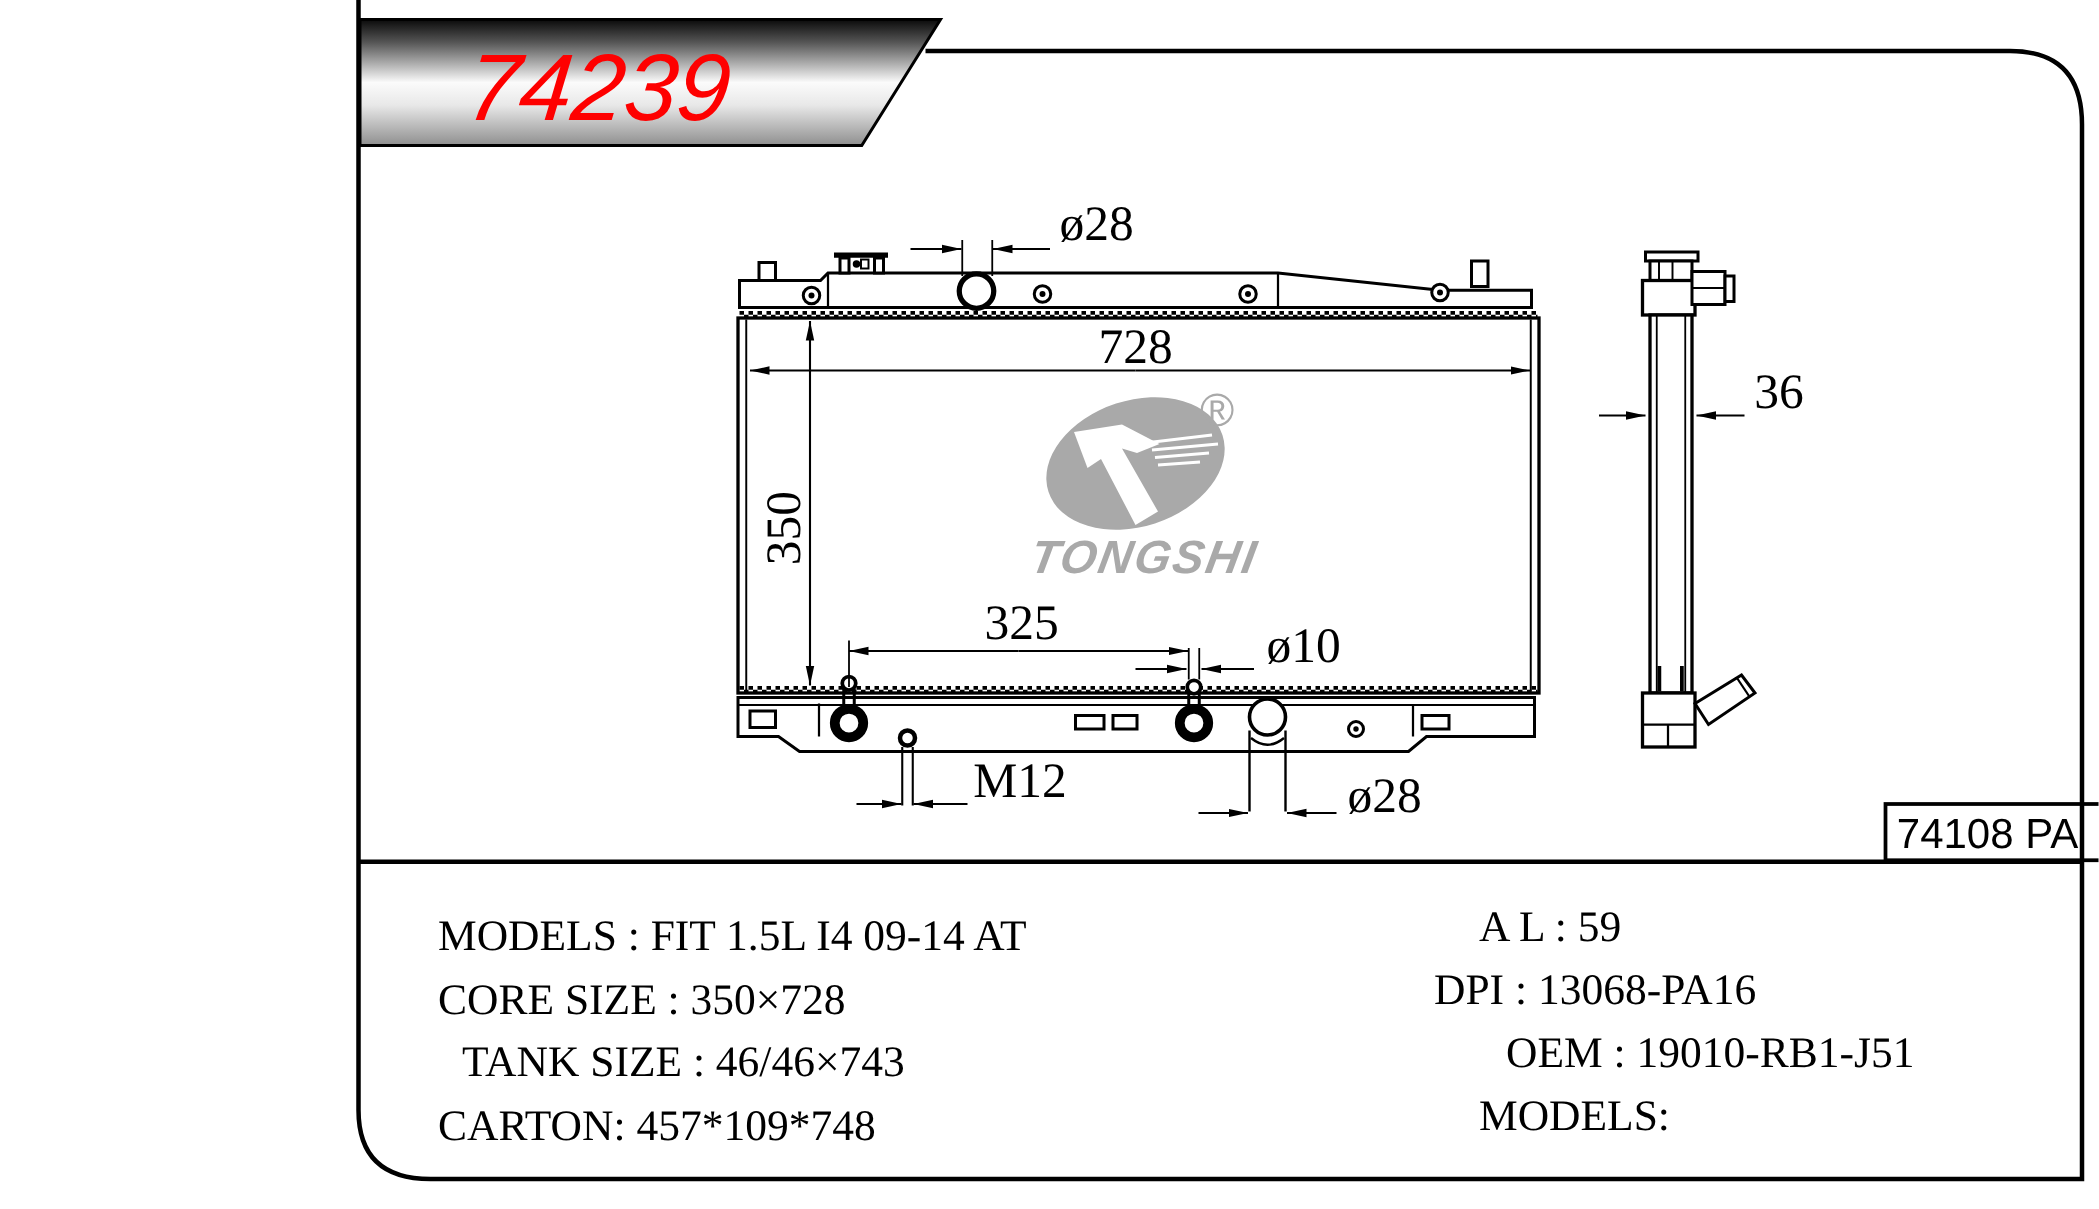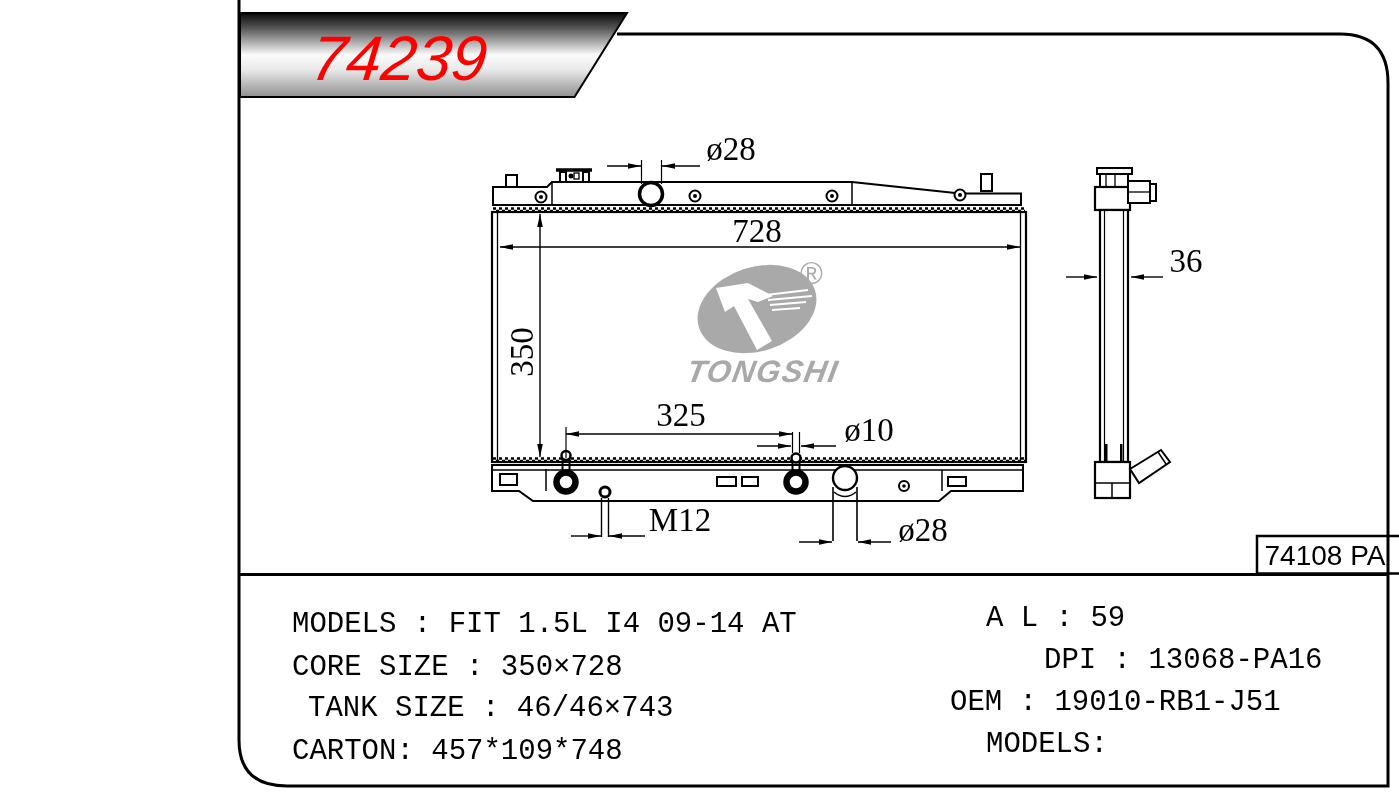--- a/index.html
+++ b/index.html
@@ -6,21 +6,21 @@
   body{width:1399px;height:806px;position:relative;overflow:hidden;
        font-family:"Liberation Sans",sans-serif;}
   svg{position:absolute;left:0;top:0;}
   .dim{font-family:"Liberation Serif",serif;font-size:33px;fill:#000;}
   .plate-txt{font-family:"Liberation Sans",sans-serif;font-size:28px;fill:#000;}
   .banner-txt{font-family:"Liberation Sans",sans-serif;font-style:italic;
               font-size:63px;fill:#fe0000;}
   .wm-brand{font-family:"Liberation Sans",sans-serif;font-weight:bold;
             font-style:italic;font-size:31px;letter-spacing:1.5px;fill:#a9a9a9;}
   .wm-reg{font-family:"Liberation Sans",sans-serif;font-size:31px;fill:#a9a9a9;}
-  .spec{position:absolute;font-family:Liberation Mono, monospace;
+  .spec{position:absolute;font-family:Liberation Serif, serif;
         font-size:29px;color:#000;white-space:pre;}
 </style>
 </head>
 <body>
 
 <svg width="1399" height="806" viewBox="0 0 1399 806">
   <defs>
     <marker id="arr" markerWidth="14" markerHeight="8" refX="13" refY="4" orient="auto" markerUnits="userSpaceOnUse">
       <path d="M13,4 L0,1.2 L0,6.8 Z" fill="#000"></path>
     </marker>
@@ -220,16 +220,16 @@
   </g>
 </svg>
 
 <div>
   <div class="spec" style="left:292px;top:608px;">MODELS : FIT 1.5L I4 09-14 AT</div>
   <div class="spec" style="left:292px;top:651px;">CORE SIZE : 350×728</div>
   <div class="spec" style="left:292px;top:692px;margin-left:16px;">TANK SIZE : 46/46×743</div>
   <div class="spec" style="left:292px;top:735px;">CARTON: 457*109*748</div>
 
   <div class="spec" style="left:986px;top:602px;">A L : 59</div>
-  <div class="spec" style="left:1044px;top:644px;text-align:center;">DPI : 13068-PA16</div>
-  <div class="spec" style="left:950px;top:686px;">OEM : 19010-RB1-J51</div>
+  <div class="spec" style="left:956px;top:644px;text-align:center;">DPI : 13068-PA16</div>
+  <div class="spec" style="left:1004px;top:686px;">OEM : 19010-RB1-J51</div>
   <div class="spec" style="left:986px;top:728px;">MODELS:</div>
 </div>
 
 </body></html>

